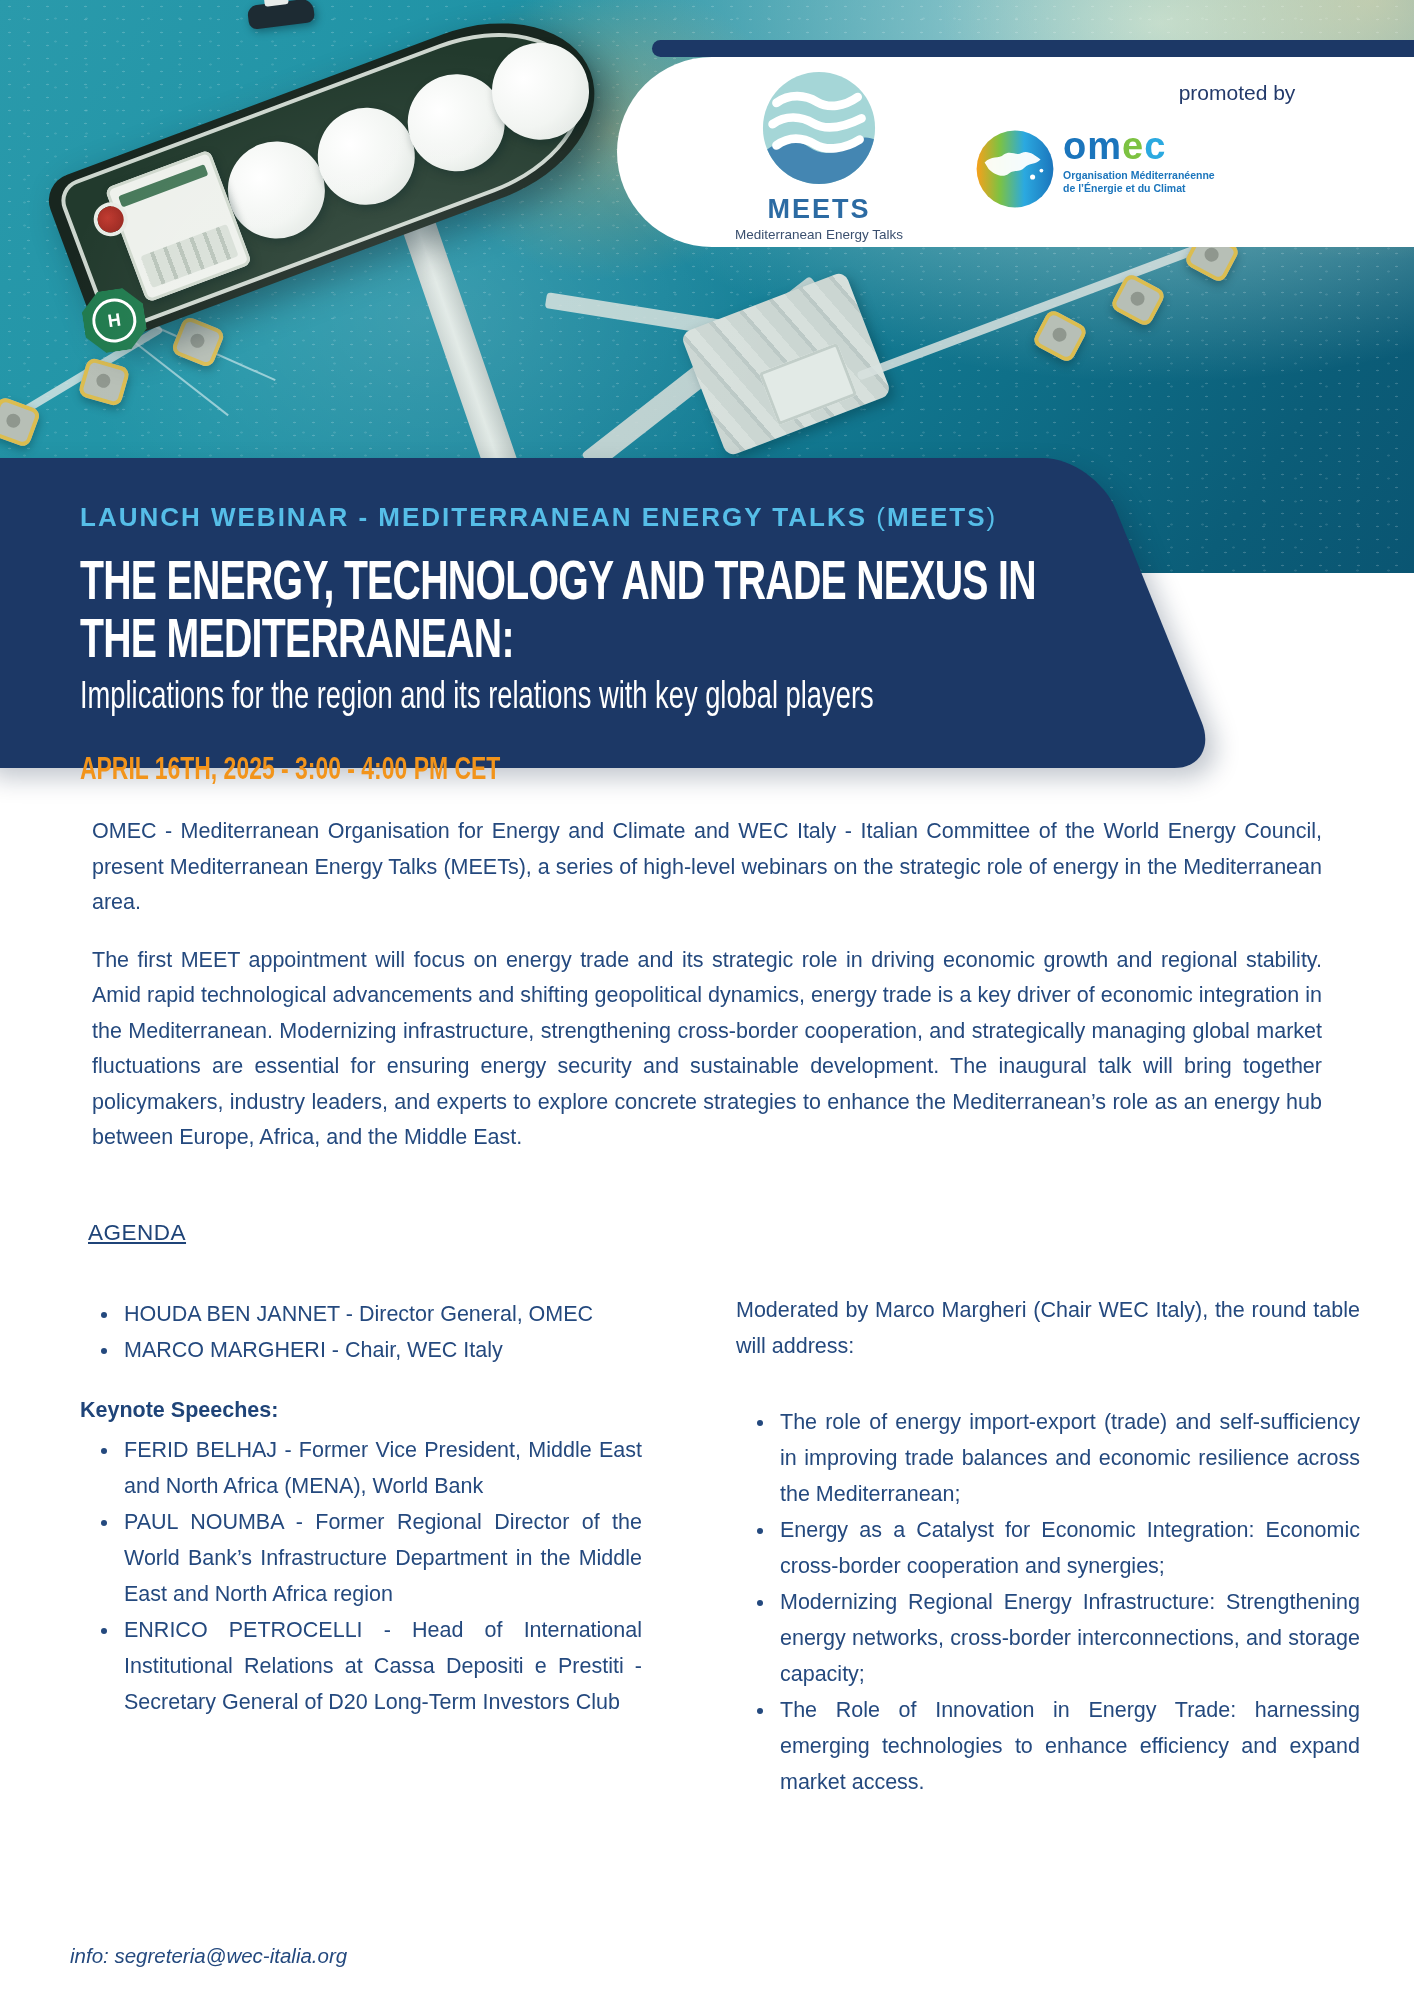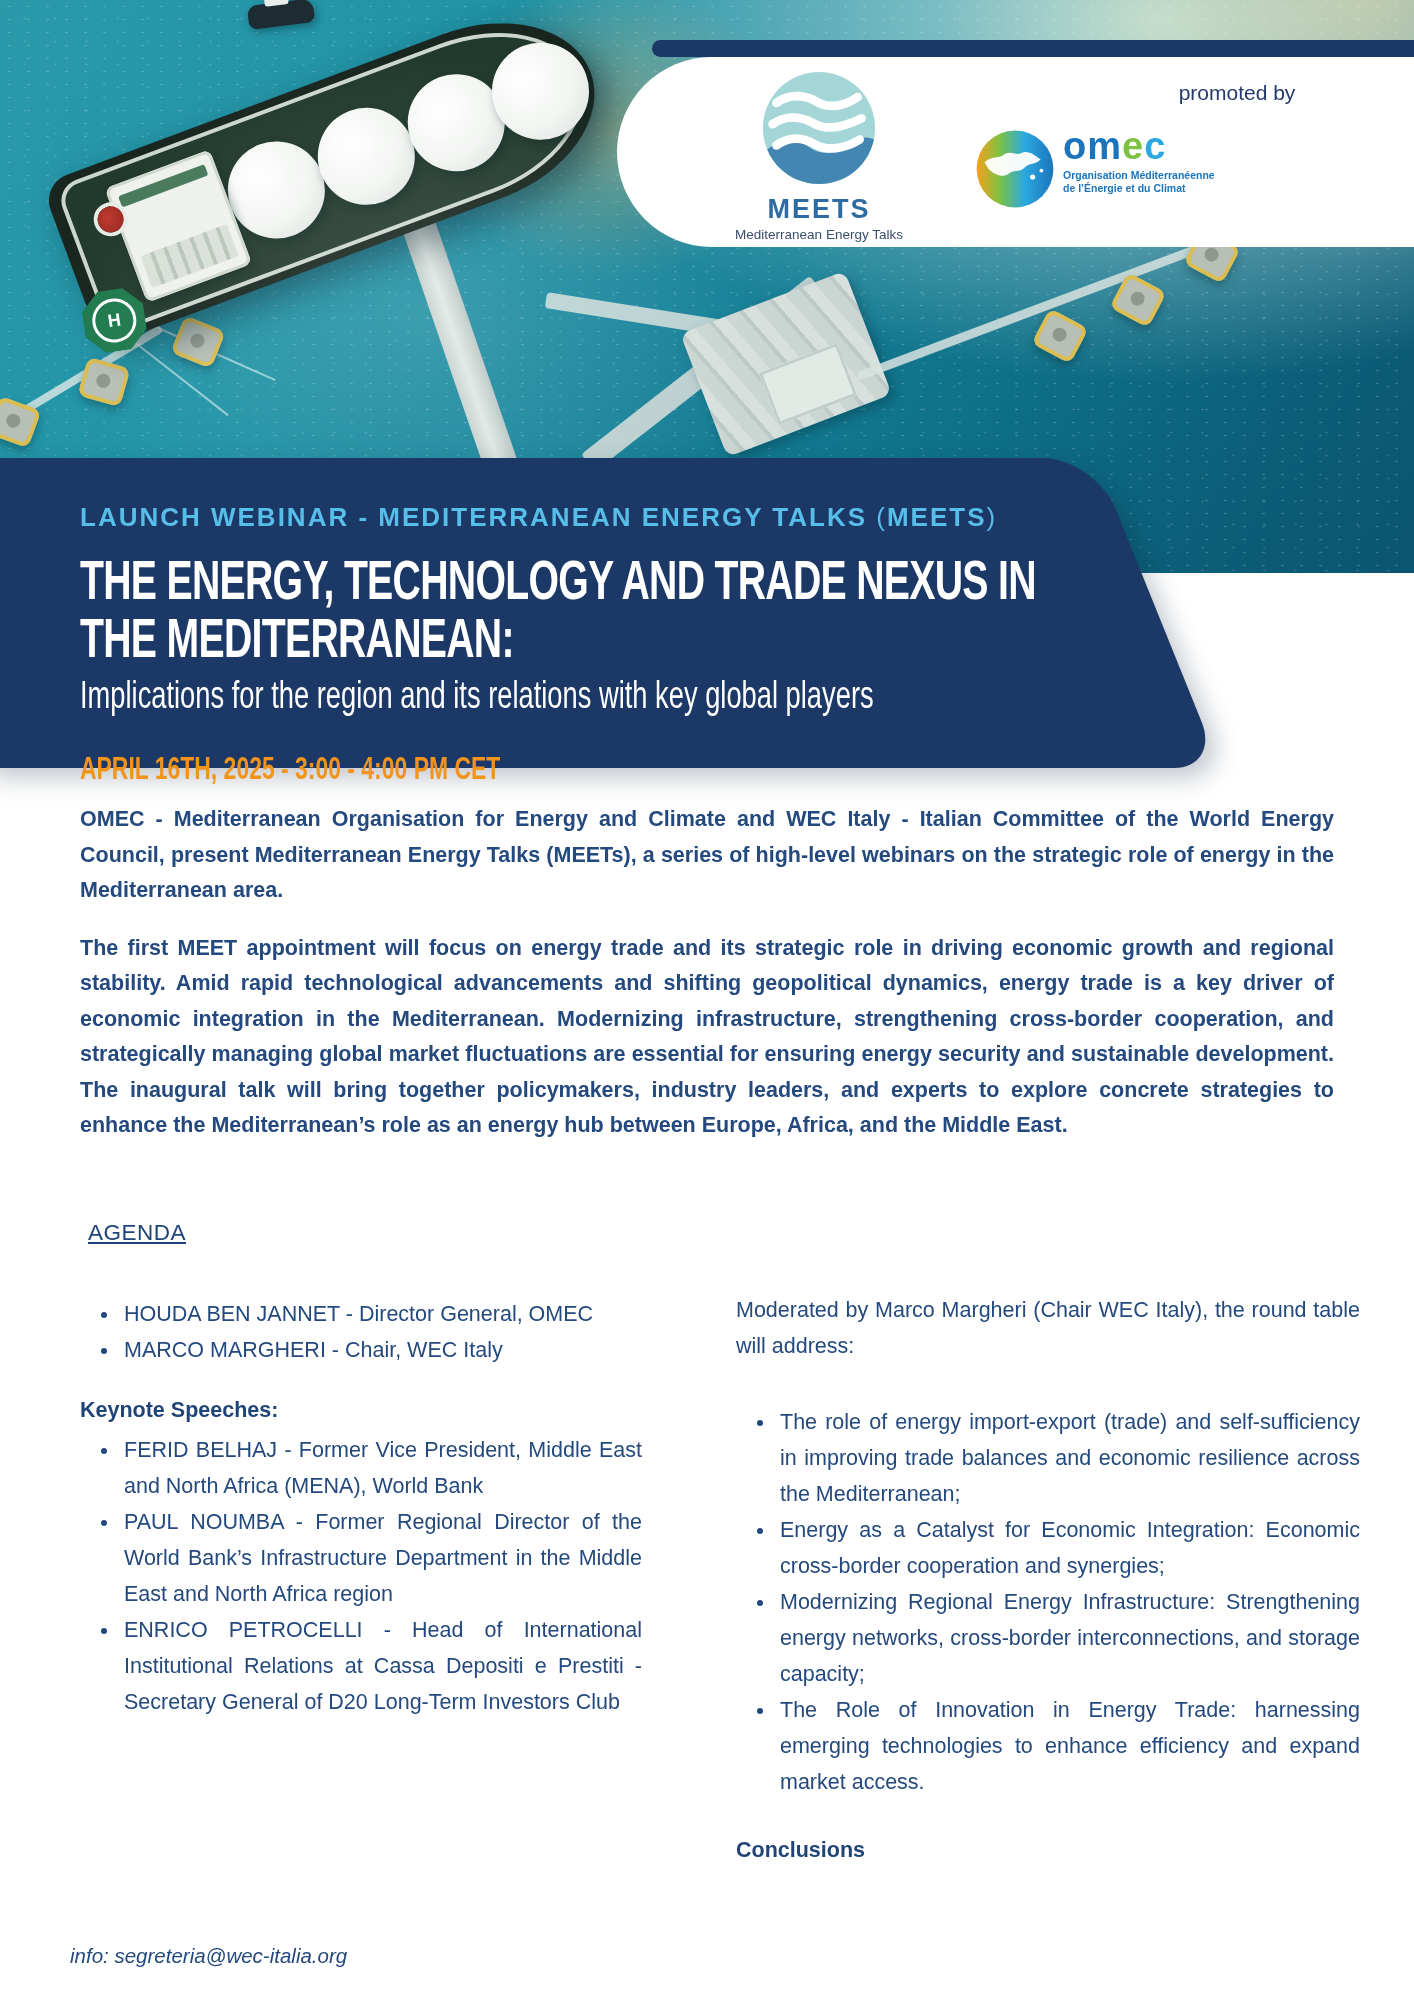--- a/index.html
+++ b/index.html
@@ -98,21 +98,21 @@
   .banner-eyebrow{font-size:26px;font-weight:bold;color:#56BEE8;letter-spacing:2px;}
   .banner-eyebrow .paren{font-weight:400;}
   .banner-title{margin-top:18px;color:#ffffff;font-weight:bold;font-size:56px;line-height:58px;
     letter-spacing:-1px;transform:scaleX(.70);transform-origin:0 0;white-space:nowrap;}
   .banner-subtitle{margin-top:6px;color:#ffffff;font-size:39px;font-weight:400;letter-spacing:0;
     transform:scaleX(.70);transform-origin:0 0;white-space:nowrap;}
   .banner-date{margin-top:34px;color:#F2941B;font-weight:bold;font-size:31px;
     transform:scaleX(.74);transform-origin:0 0;white-space:nowrap;}
   
   .intro{position:absolute;left:80px;top:802px;width:1254px;font-size:21.5px;line-height:35.5px;text-align:justify;}
-  .intro p{margin:0;font-weight:bold;}
+  .intro p{margin:12px;}
   .intro p + p{margin-top:22px;}
   .agenda-heading{position:absolute;left:88px;top:1220px;font-size:22.5px;font-weight:normal;
     text-decoration:underline;letter-spacing:.5px;color:#1F4478;}
   .columns{position:absolute;left:80px;top:1292px;width:1280px;display:flex;}
   .col-left{width:562px;}
   .col-right{width:624px;margin-left:94px;}
   .col-h{font-size:21.5px;font-weight:bold;color:#1F4478;line-height:36px;}
   .col-text{font-size:21.5px;line-height:36px;text-align:justify;}
   ul.blist{margin:4px 0 24px 0;padding-left:40px;}
   ul.blist li{font-size:21.5px;line-height:36px;text-align:justify;padding-left:4px;margin:0;}
@@ -248,19 +248,18 @@
     </div>
 
     <div class="col-right">
       <div class="col-text">Moderated by Marco Margheri (Chair WEC Italy), the round table will address:</div>
       <ul class="blist">
           <li>The role of energy import-export (trade) and self-sufficiency in improving trade balances and economic resilience across the Mediterranean;</li>
           <li>Energy as a Catalyst for Economic Integration: Economic cross-border cooperation and synergies;</li>
           <li>Modernizing Regional Energy Infrastructure: Strengthening energy networks, cross-border interconnections, and storage capacity;</li>
           <li>The Role of Innovation in Energy Trade: harnessing emerging technologies to enhance efficiency and expand market access.</li>
         </ul>
-      <div class="col-h conclusions">Conclusions</div>
     </div>
   </div>
 
   <div class="footer">info: segreteria@wec-italia.org</div>
 
 </div>
 
 </body></html>

